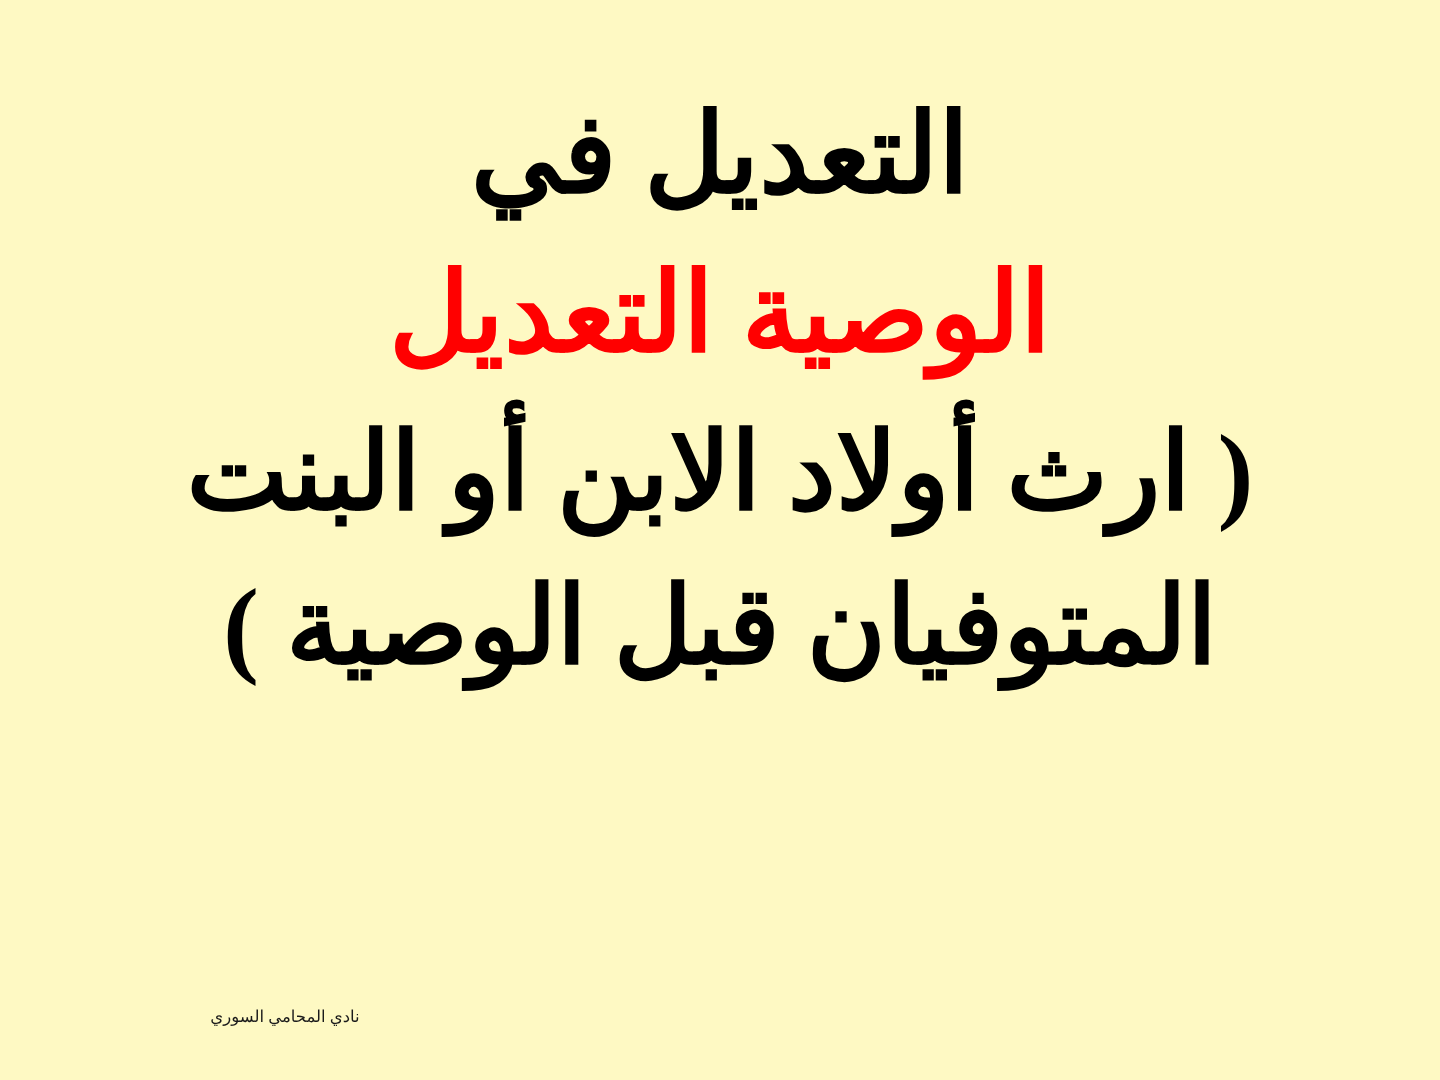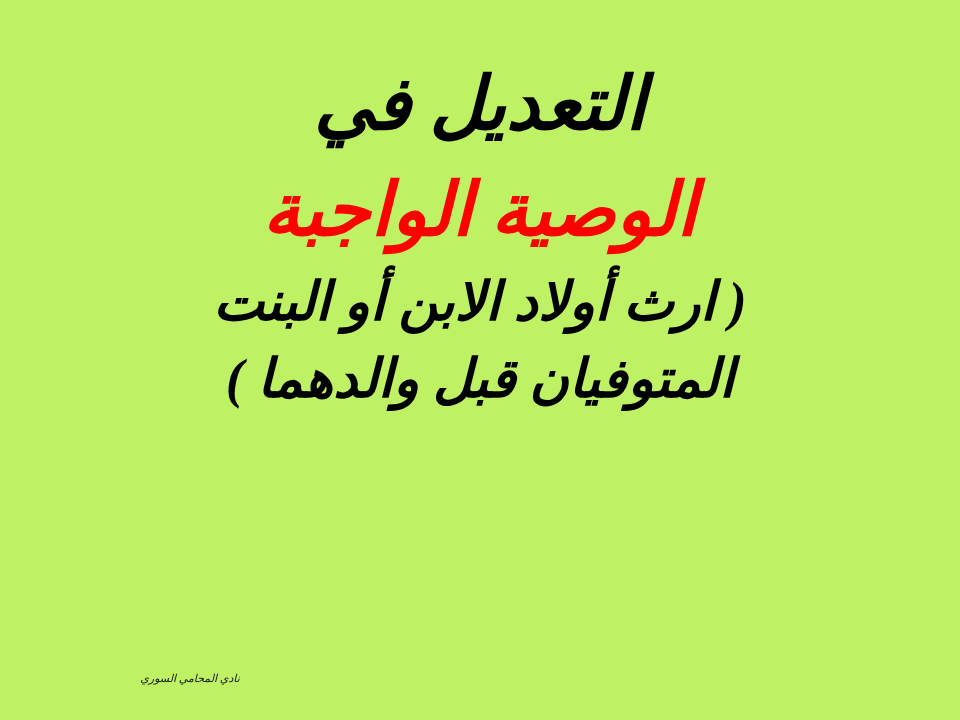--- a/index.html
+++ b/index.html
@@ -12,22 +12,21 @@
     height: 720px;
     background: #ffffff;
     font-family: "Liberation Serif", "DejaVu Serif", serif;
     overflow: hidden;
     position: relative;
   }
 
   #slide {
     position: absolute;
     inset: 0;
-    background: #bef264;
-    font-style: italic;
+    background: #fef9c3;
   }
 
   
   #title-block {
     position: absolute;
     left: 0;
     right: 0;
     top: 52px;
     text-align: center;
     direction: rtl;
@@ -44,21 +43,21 @@
     white-space: nowrap;
     direction: rtl;
     unicode-bidi: isolate;
   }
 
   .title-line.black { color: #000000; }
   .title-line.red   { color: #ff0000; }
 
   
   .title-line.wide {
-    font-size: 54px;
+    font-size: 72px;
     letter-spacing: 0.5px;
   }
 
   
   #footer-credit {
     position: absolute;
     left: 95px;
     top: 672px;
     width: 190px;
     text-align: center;
@@ -72,20 +71,20 @@
     white-space: nowrap;
   }
 </style>
 </head>
 <body>
 
 <div id="slide">
 
   <div id="title-block">
     <span class="title-line black">التعديل في</span>
-    <span class="title-line red">الوصية الواجبة</span>
+    <span class="title-line red">الوصية التعديل</span>
     <span class="title-line black wide">( ارث أولاد الابن أو البنت</span>
-    <span class="title-line black wide">المتوفيان قبل والدهما )</span>
+    <span class="title-line black wide">المتوفيان قبل الوصية )</span>
   </div>
 
   <div id="footer-credit">نادي المحامي السوري</div>
 
 </div>
 
 </body></html>

